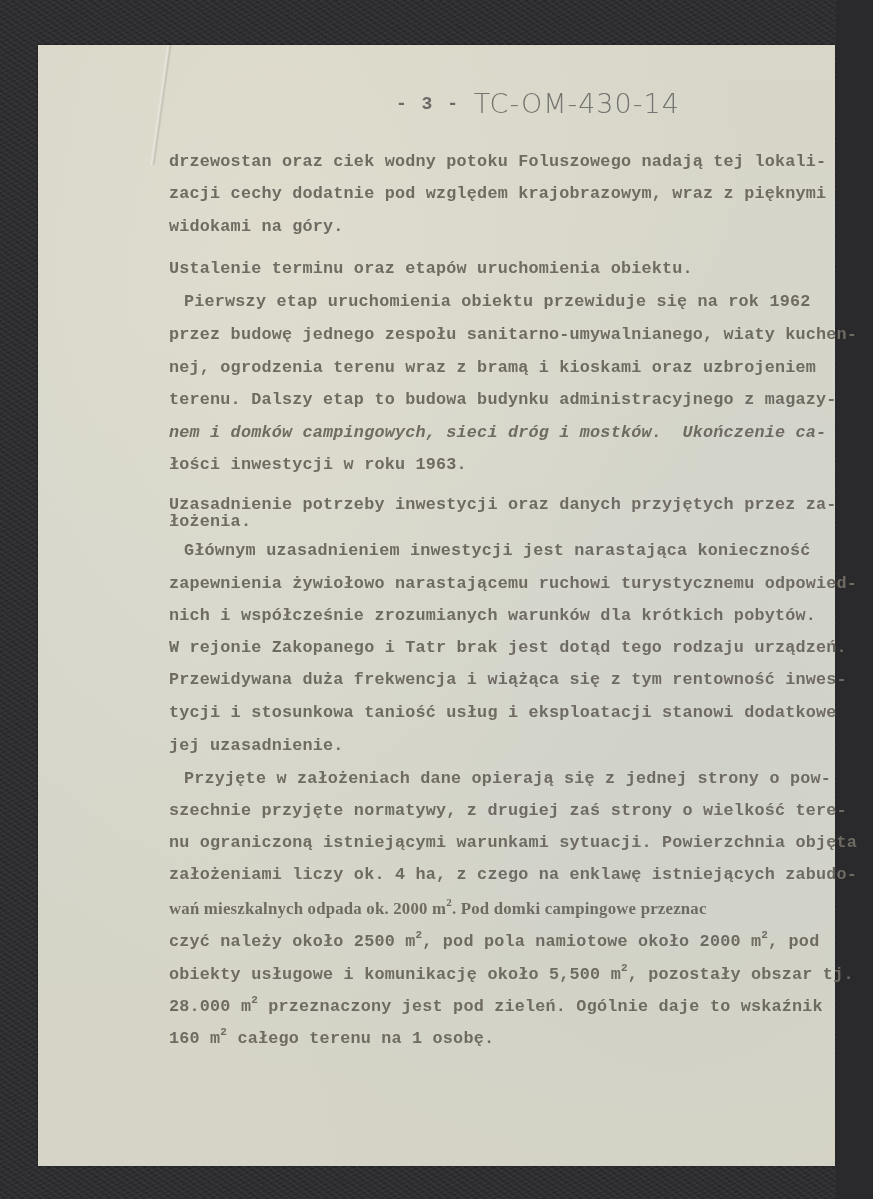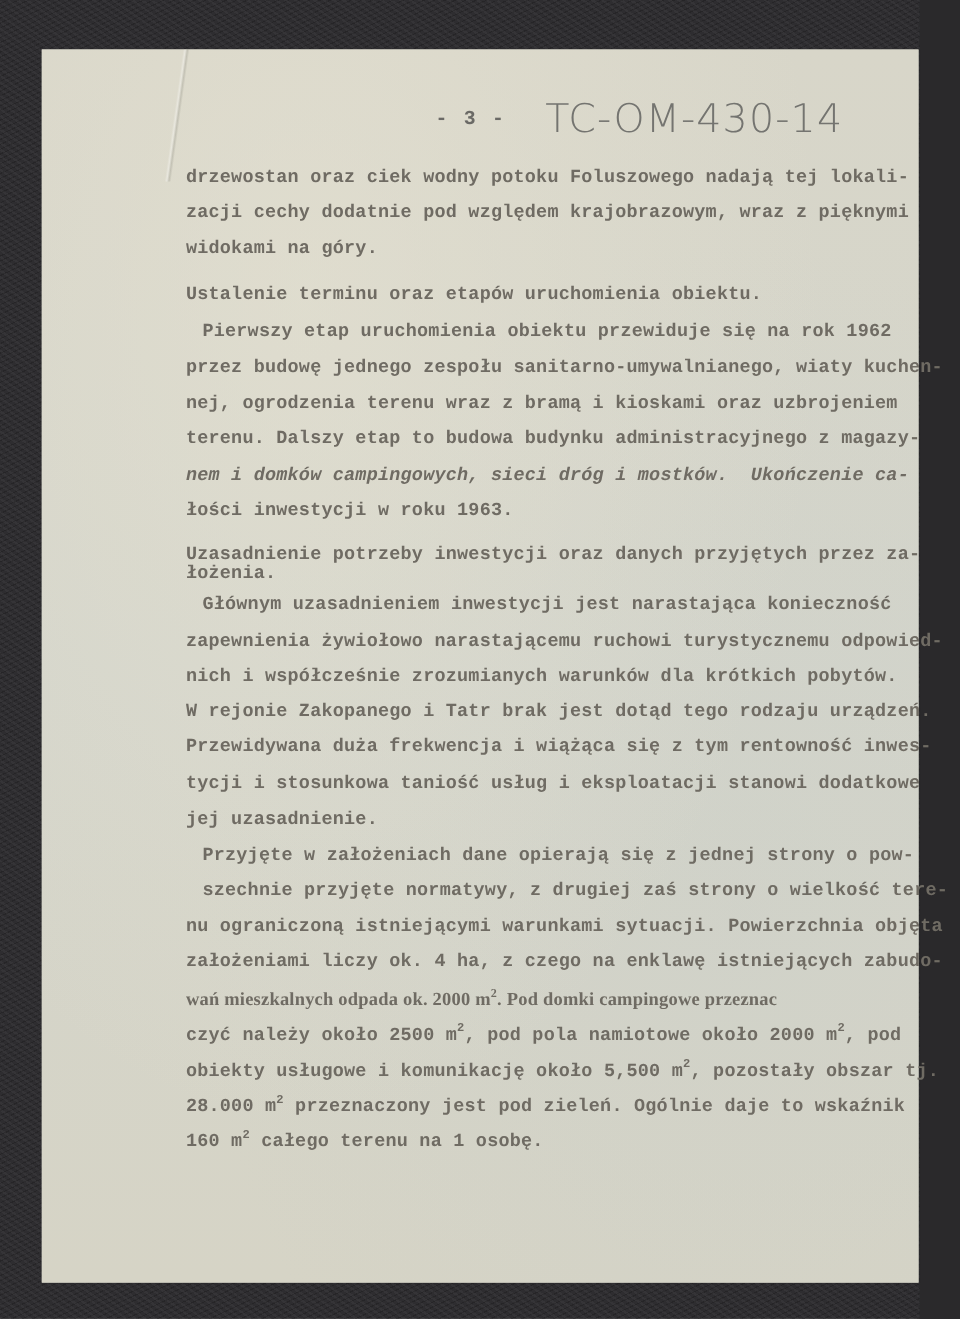--- a/index.html
+++ b/index.html
@@ -56,24 +56,24 @@
     }
     .page-num {
       font-family: "Liberation Mono", monospace;
       font-size: 18px;
       font-weight: bold;
       letter-spacing: 2px;
       vertical-align: middle;
     }
     .ref {
       font-family: "DejaVu Sans", sans-serif;
-      font-size: 36px;
+      font-size: 27px;
       font-weight: 300;
       letter-spacing: 1px;
-      margin-left: 26px;
+      margin-left: 4px;
       vertical-align: middle;
       color: #747470;
     }
     .line {
       position: absolute;
       left: 169px;
       white-space: pre;
       font-family: "Liberation Mono", "DejaVu Sans Mono", monospace;
       font-size: 16.8px;
       font-weight: bold;
@@ -116,21 +116,21 @@
     <div class="line" style="top: 495px;">Uzasadnienie potrzeby inwestycji oraz danych przyjętych przez za-</div>
     <div class="line" style="top: 512px;">łożenia.</div>
     <div class="line indent" style="top: 541px;">Głównym uzasadnieniem inwestycji jest narastająca konieczność</div>
     <div class="line" style="top: 574px;">zapewnienia żywiołowo narastającemu ruchowi turystycznemu odpowied-</div>
     <div class="line" style="top: 606px;">nich i współcześnie zrozumianych warunków dla krótkich pobytów.</div>
     <div class="line" style="top: 638px;">W rejonie Zakopanego i Tatr brak jest dotąd tego rodzaju urządzeń.</div>
     <div class="line" style="top: 670px;">Przewidywana duża frekwencja i wiążąca się z tym rentowność inwes-</div>
     <div class="line" style="top: 703px;">tycji i stosunkowa taniość usług i eksploatacji stanowi dodatkowe</div>
     <div class="line" style="top: 736px;">jej uzasadnienie.</div>
     <div class="line indent" style="top: 769px;">Przyjęte w założeniach dane opierają się z jednej strony o pow-</div>
-    <div class="line" style="top: 801px; margin-left: 15px;">szechnie przyjęte normatywy, z drugiej zaś strony o wielkość tere-</div>
+    <div class="line" style="top: 801px;">szechnie przyjęte normatywy, z drugiej zaś strony o wielkość tere-</div>
     <div class="line" style="top: 833px;">nu ograniczoną istniejącymi warunkami sytuacji. Powierzchnia objęta</div>
     <div class="line" style="top: 865px;">założeniami liczy ok. 4 ha, z czego na enklawę istniejących zabudo-</div>
     <div class="line" style="top: 899px; font-family: Liberation Serif, serif;"><span>wań mieszkalnych odpada ok. 2000 m</span><sup>2</sup><span>. Pod domki campingowe przeznac</span></div>
     <div class="line" style="top: 932px;"><span>czyć należy około 2500 m</span><sup>2</sup><span>, pod pola namiotowe około 2000 m</span><sup>2</sup><span>, pod</span></div>
     <div class="line" style="top: 965px;"><span>obiekty usługowe i komunikację około 5,500 m</span><sup>2</sup><span>, pozostały obszar tj.</span></div>
     <div class="line" style="top: 997px;"><span>28.000 m</span><sup>2</sup><span> przeznaczony jest pod zieleń. Ogólnie daje to wskaźnik</span></div>
     <div class="line" style="top: 1029px;"><span>160 m</span><sup>2</sup><span> całego terenu na 1 osobę.</span></div>
   </div>
 
 </body></html>

